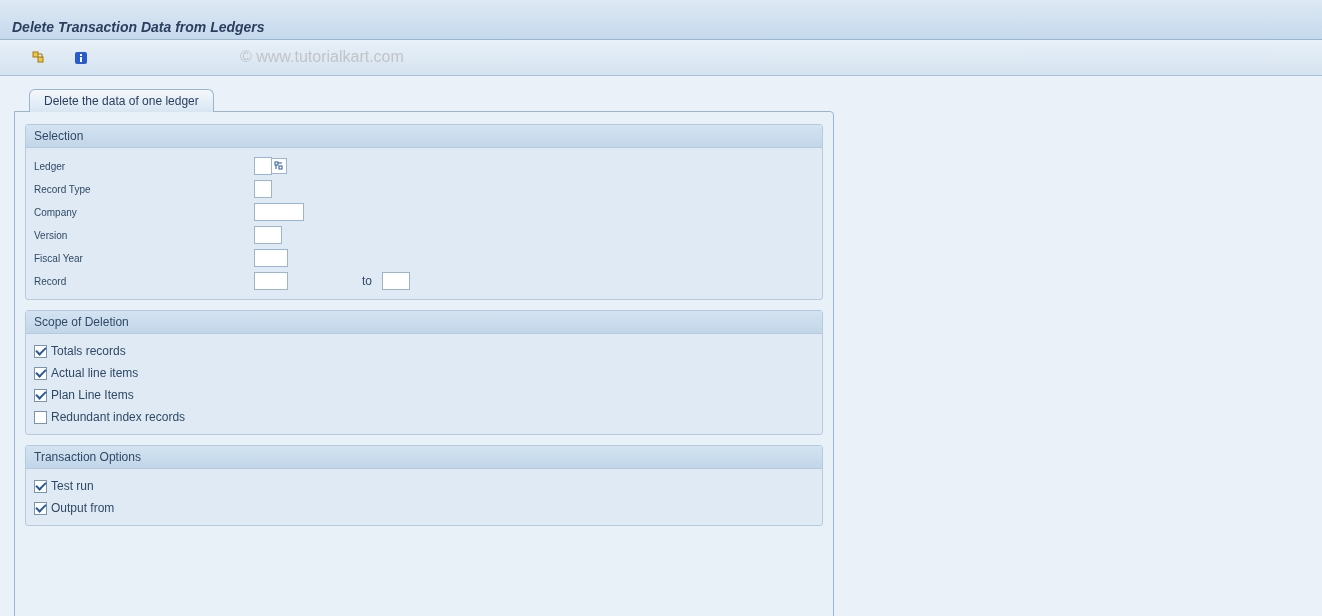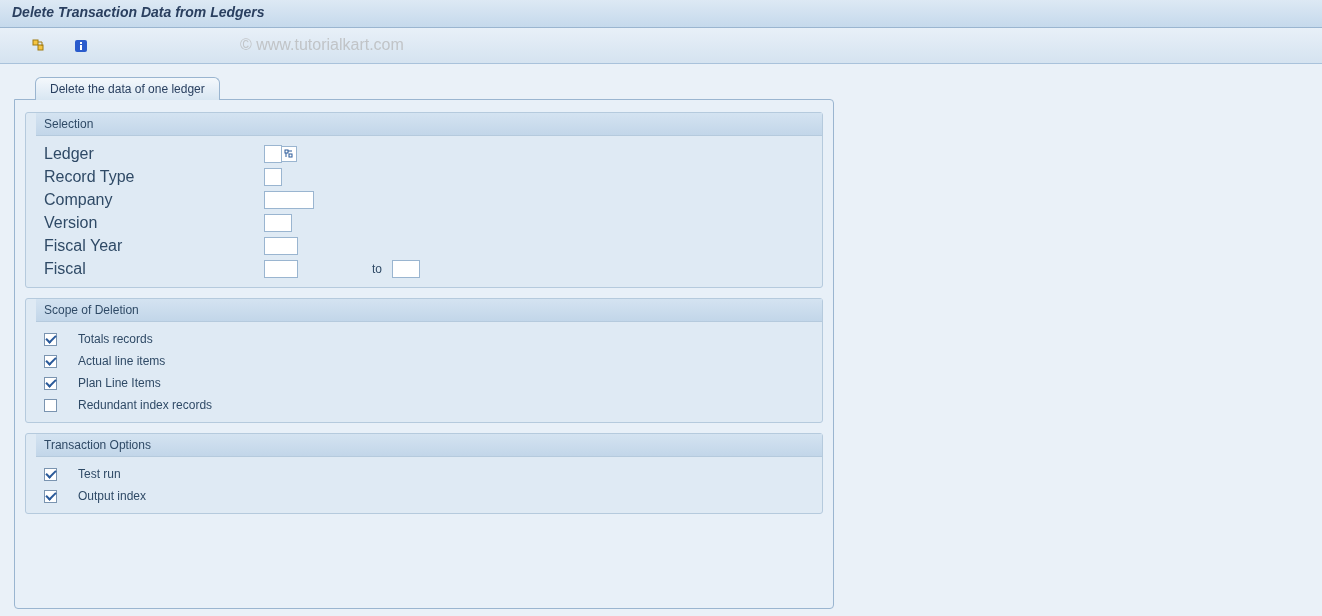--- a/index.html
+++ b/index.html
@@ -10,23 +10,23 @@
       color: #333;
       width: 1322px;
       height: 616px;
       overflow: hidden;
       position: relative;
     }
     .title-bar {
       background: linear-gradient(to bottom, #dde9f4, #c5d9ec);
       border-bottom: 1px solid #9ab5d0;
       padding: 4px 12px;
-      height: 28px;
-      display: flex;
-      align-items: flex-start;
+      height: 40px;
+      display: flex;
+      align-items: flex-end;
     }
     .title-bar h1 {
       font-size: 14px;
       font-style: italic;
       font-weight: bold;
       color: #2a3f5f;
     }
     .toolbar {
       background: linear-gradient(to bottom, #e8f0f8, #d5e3f0);
       border-bottom: 1px solid #a9c2db;
@@ -53,21 +53,21 @@
       color: rgba(180,180,180,0.7);
       pointer-events: none;
     }
     .content-area {
       padding: 12px 14px;
       background: #eaf1f8;
       height: calc(100% - 64px);
     }
     .tab-strip {
       display: flex;
-      margin-left: 21px;
+      margin-left: 15px;
     }
     .tab {
       background: linear-gradient(to bottom, #f4f8fc, #d8e6f2);
       border: 1px solid #9ab5d0;
       border-bottom: none;
       border-radius: 6px 6px 0 0;
       padding: 4px 14px;
       font-size: 12px;
       color: #2a4060;
       position: relative;
@@ -81,41 +81,40 @@
       width: 820px;
       padding: 12px 10px 30px 10px;
       min-height: 510px;
     }
     .group {
       border: 1px solid #b5cadd;
       border-radius: 3px;
       background: #dfeaf4;
       margin-bottom: 10px;
       position: relative;
-      padding-left: 10px;
     }
     .group-title {
       background: linear-gradient(to bottom, #d4e3f1, #c2d6e9);
       border-bottom: 1px solid #b5cadd;
       padding: 4px 8px;
       font-size: 12px;
       color: #2f4a66;
     }
     .group-body {
       padding: 6px 8px;
     }
     .field-row {
       display: flex;
       align-items: center;
       height: 22px;
       margin: 1px 0;
     }
     .field-label {
       width: 220px;
-      font-size: 16px;
+      font-size: 10px;
       color: #2f4a66;
     }
     .field-input {
       border: 1px solid #9ab5d0;
       background: #fff;
       height: 18px;
       padding: 0 2px;
       font-size: 12px;
     }
     .w-tiny { width: 18px; }
@@ -125,21 +124,21 @@
     .to-label {
       margin-left: 74px;
       margin-right: 10px;
       font-size: 12px;
       color: #2f4a66;
     }
     .chk-row {
       display: flex;
       align-items: center;
       height: 22px;
-      gap: 21px;
+      gap: 4px;
     }
     .chk {
       width: 13px;
       height: 13px;
       border: 1px solid #7a94b0;
       background: #fff;
       display: inline-flex;
       align-items: center;
       justify-content: center;
       cursor: pointer;
@@ -224,21 +223,21 @@
         </div>
         <div class="field-row">
           <span class="field-label">Version</span>
           <input class="field-input w-xs" value="" style="">
         </div>
         <div class="field-row">
           <span class="field-label">Fiscal Year</span>
           <input class="field-input w-sm" value="" style="">
         </div>
         <div class="field-row">
-          <span class="field-label">Fiscal</span>
+          <span class="field-label">Record</span>
           <input class="field-input w-sm" value="" style="">
           <span class="to-label">to</span>
           <input class="field-input w-xs" value="" style="">
         </div>
       </div>
     </div>
 
     <div class="group">
       <div class="group-title">Scope of Deletion</div>
       <div class="group-body">
@@ -263,19 +262,19 @@
 
     <div class="group">
       <div class="group-title">Transaction Options</div>
       <div class="group-body">
         <div class="chk-row">
           <span class="chk checked"></span>
           <span class="chk-label">Test run</span>
         </div>
         <div class="chk-row">
           <span class="chk checked"></span>
-          <span class="chk-label">Output index</span>
+          <span class="chk-label">Output from</span>
         </div>
       </div>
     </div>
 
   </div>
 </div>
 
 </body></html>

